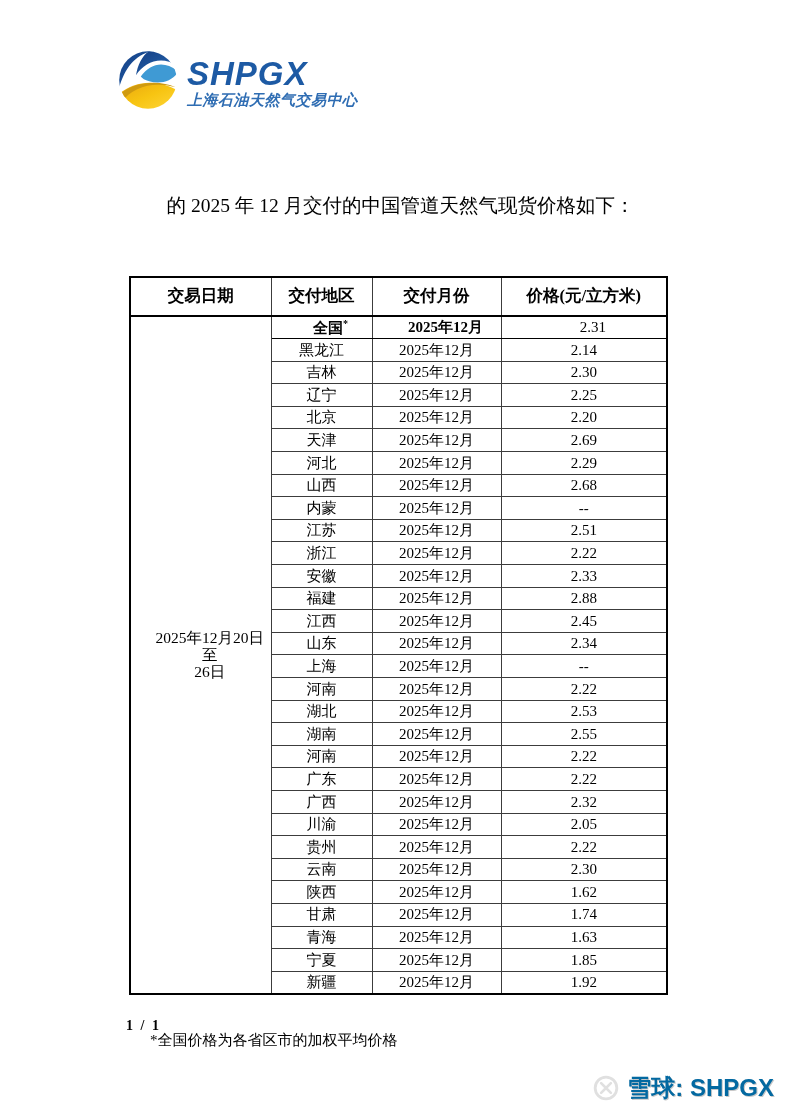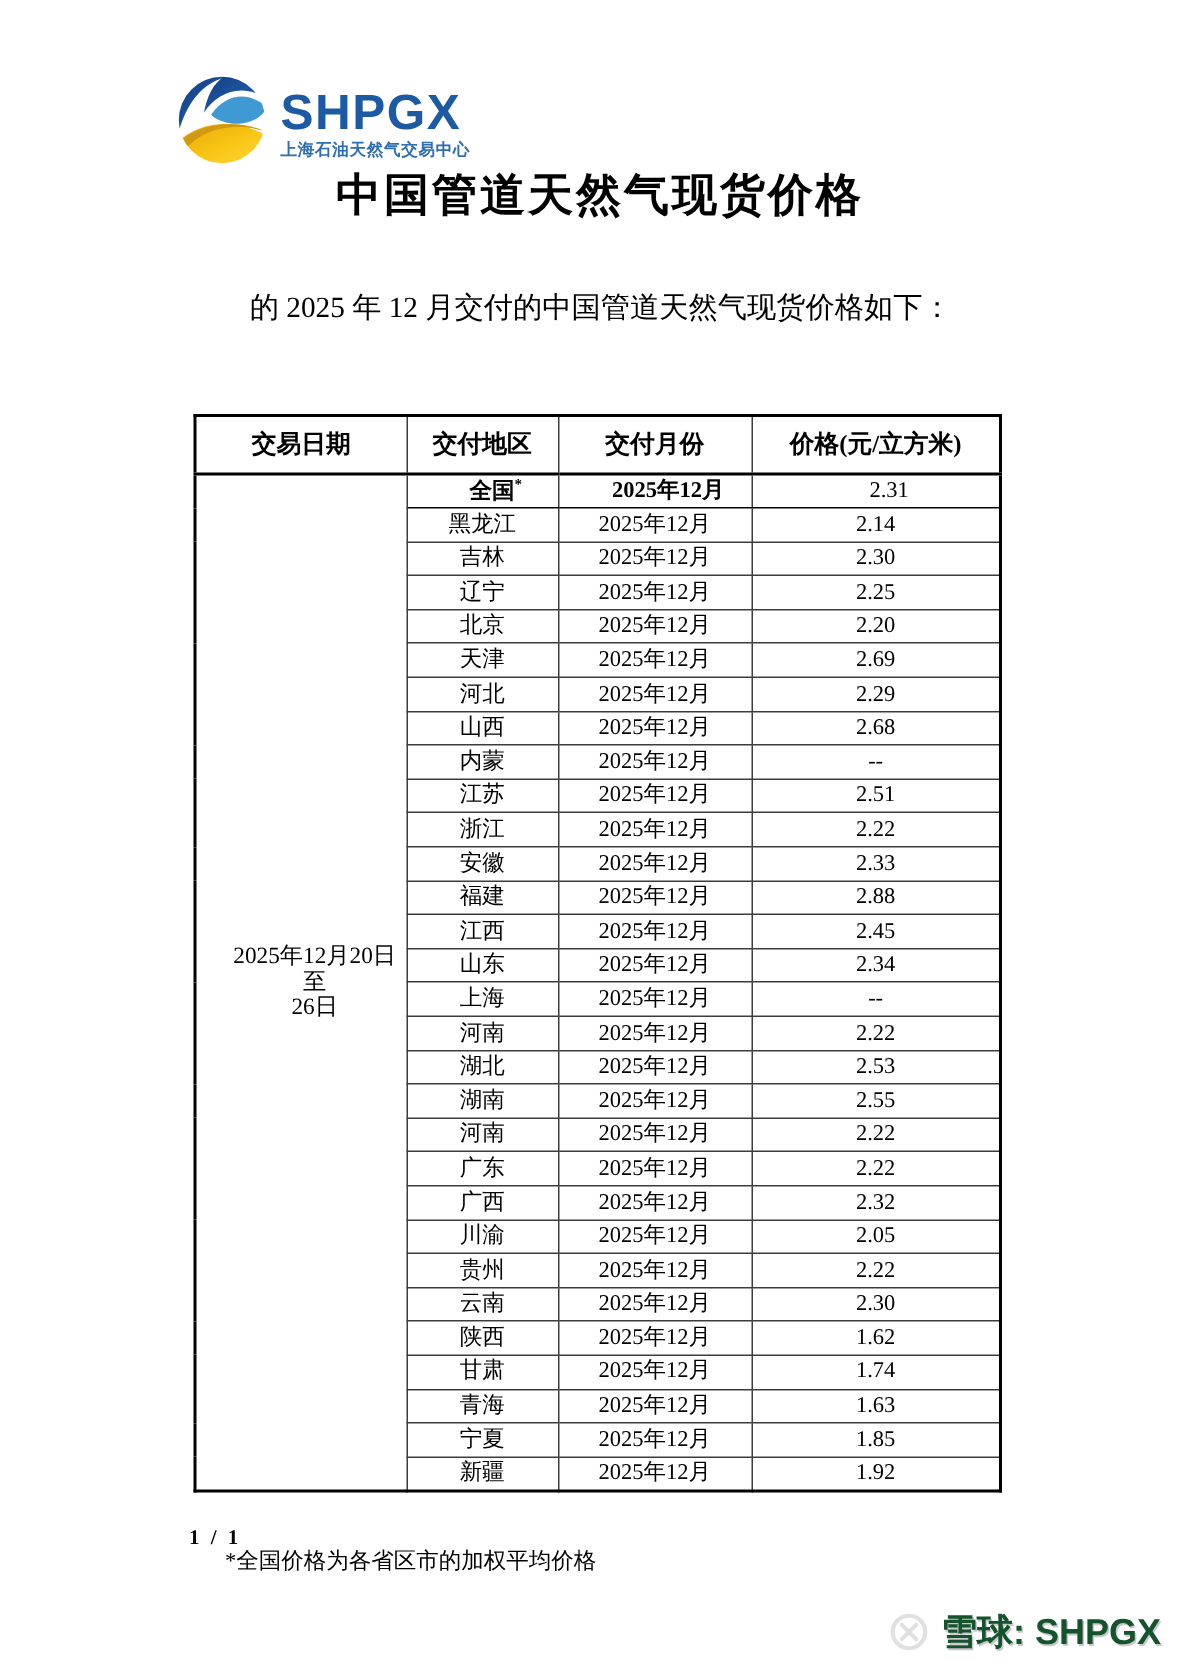--- a/index.html
+++ b/index.html
@@ -1,30 +1,30 @@
 <!DOCTYPE html>
 <html><head>
 <meta charset="utf-8">
 <style>
   html,body { margin:0; padding:0; background:#fff; }
   .page {
     position:relative; width:800px; height:1120px; background:#fff;
     font-family:"Liberation Serif","DejaVu Serif",serif; color:#000; overflow:hidden;
   }
   
-  .logo-block { position:absolute; left:118px; top:50px; display:flex; align-items:center; gap:9px; }
+  .logo-block { position:absolute; left:118px; top:50px; display:flex; align-items:flex-end; gap:9px;font-style:italic; }
   .globe { width:60px; height:60px; }
   .logo-text { padding-top:7px; }
   .logo-acronym {
     font-family:"Liberation Sans","DejaVu Sans",sans-serif; font-weight:bold;
     font-size:33px; line-height:30px; color:#1d5aa4; letter-spacing:1px;
   }
   .logo-subtitle {
     font-family:"Liberation Sans","DejaVu Sans",sans-serif; font-weight:bold;
-    font-size:11px; color:#2f6db3; margin-top:2px; letter-spacing:0.5px; white-space:nowrap;
+    font-size:15px; color:#2f6db3; margin-top:2px; letter-spacing:0.5px; white-space:nowrap;
   }
   
   .doc-title {
     position:absolute; top:110px; left:0; width:100%; margin:0; text-align:center;
     font-family:"Liberation Sans","DejaVu Sans",sans-serif; font-weight:bold;
     font-size:30px; letter-spacing:2px; color:#000;
   }
   
   .intro { position:absolute; left:100px; top:183px; width:601px; font-size:19.5px; line-height:46px; }
   .intro-line1 { text-indent:48px; text-align:justify; text-align-last:justify; }
@@ -47,21 +47,21 @@
   .bold-row .region-cell, .bold-row .month-cell { font-weight:bold; }
   .region-cell sup { font-size:10px; }
   
   .footnote { position:absolute; left:150px; top:1031px; font-size:15px; }
   .page-indicator {
     position:absolute; left:126px; top:1018px; font-size:14px; font-weight:bold; letter-spacing:2px;
   }
   
   .watermark {
     position:absolute; right:26px; top:1072px; display:flex; align-items:center; gap:8px;
-    color:#14532d; text-shadow:1px 1px 0 #c8c8c8;
+    color:#0369a1; text-shadow:1px 1px 0 #c8c8c8;
     font-family:"Liberation Sans","DejaVu Sans",sans-serif; font-size:24px; font-weight:bold;
   }
   .wm-icon { width:26px; height:26px; }
 </style>
 </head>
 <body>
 
 <div class="page">
 
   <header class="logo-block">
@@ -88,21 +88,20 @@
         <path d="M0,75 C30,48 70,50 100,68 L100,100 L0,100 Z" fill="url(#yel)"></path>
         <path d="M5,88 C25,60 60,52 96,62 C70,50 30,52 5,72 Z" fill="#cf9a10"></path>
       </g>
     </svg>
     <div class="logo-text">
       <div class="logo-acronym">SHPGX</div>
       <div class="logo-subtitle">上海石油天然气交易中心</div>
     </div>
   </header>
 
-  <h1 class="doc-title">中国管道天然气现货价格</h1>
 
   <div class="intro">
     <div class="intro-line2">的 2025 年 12 月交付的中国管道天然气现货价格如下：</div>
   </div>
 
   <table class="price-table">
     <colgroup>
       <col style="width:141px">
         <col style="width:101px">
         <col style="width:129px">

